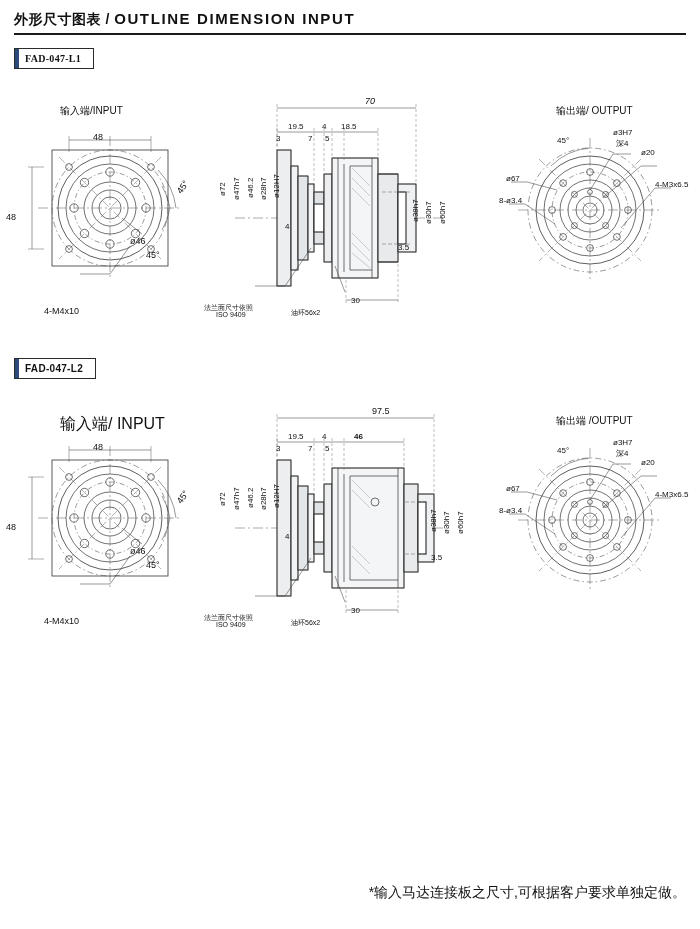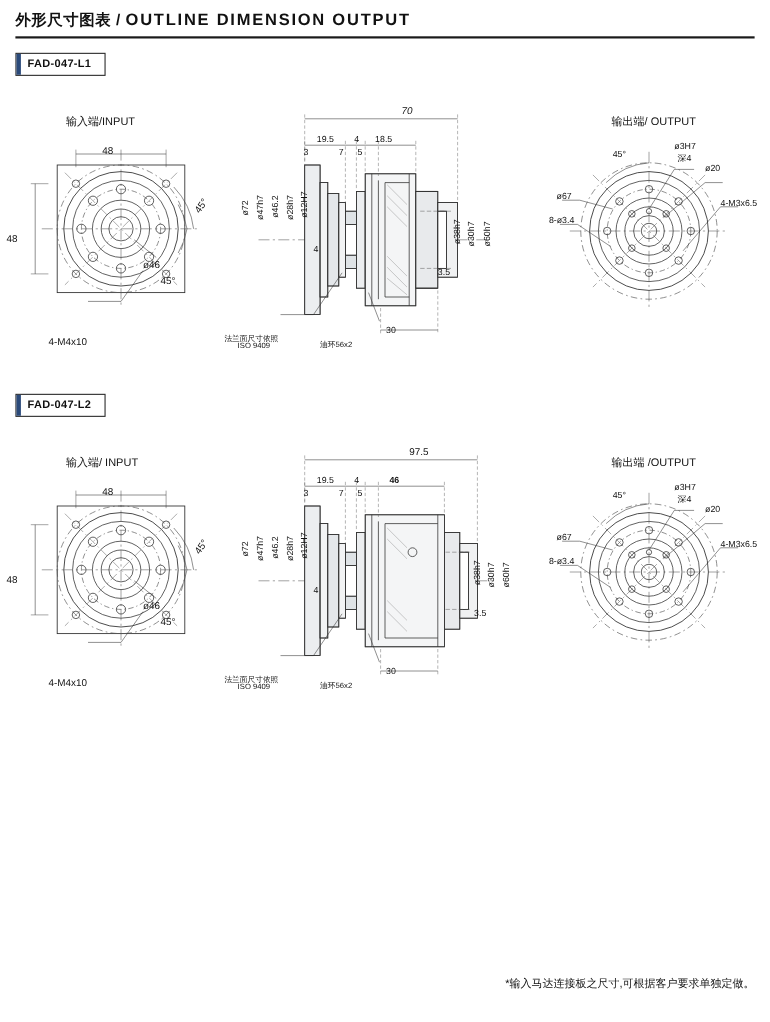--- a/index.html
+++ b/index.html
@@ -57,36 +57,36 @@
     color: #111;
     white-space: nowrap;
   }
   
   .dw { position: absolute; }
   svg { display: block; overflow: visible; }
   .footnotes {
     position: absolute;
     right: 14px; bottom: 26px;
     text-align: right;
-    font-size: 10px;
+    font-size: 14px;
     line-height: 1.6;
     color: #111;
   }
 </style>
 </head>
 <body>
 
 <div class="page">
 
   <div class="page-title">
-    <span class="cn">外形尺寸图表 / </span><span class="en">OUTLINE DIMENSION OUTPUT</span>
+    <span class="cn">外形尺寸图表 / </span><span class="en">OUTLINE DIMENSION INPUT</span>
   </div>
   <div class="title-rule"></div>
 
-  <div class="model-tag" style="left:14px; top:48px;">FAD-047-L1</div>
+  <div class="model-tag" style="left:14px; top:48px;font-family:Liberation Serif, serif;">FAD-047-L1</div>
 
   <div class="lbl" style="left:60px; top:104px; font-size:10px;">输入端/INPUT</div>
 
   <div class="dw" style="left:10px; top:118px;">
     <svg width="200" height="200" viewBox="0 0 200 200">
       <g stroke="#333" fill="none" stroke-width="0.7">
 
         <rect x="42" y="32" width="116" height="116" stroke="#333" stroke-width="0.8"></rect>
 
         <circle cx="100" cy="90" r="58" stroke="#555" stroke-width="0.6" stroke-dasharray="6 3 1.5 3"></circle>
@@ -317,21 +317,21 @@
   <div class="lbl" style="left:557px; top:136px; font-size:8px;">45°</div>
   <div class="lbl" style="left:613px; top:128px; font-size:8px;">ø3H7</div>
   <div class="lbl" style="left:616px; top:138px; font-size:8px;">深4</div>
   <div class="lbl" style="left:641px; top:148px; font-size:8px;">ø20</div>
   <div class="lbl" style="left:655px; top:180px; font-size:8px;">4-M3x6.5</div>
   <div class="lbl" style="left:506px; top:174px; font-size:8px;">ø67</div>
   <div class="lbl" style="left:499px; top:196px; font-size:8px;">8-ø3.4</div>
 
   <div class="model-tag" style="left:14px; top:358px;">FAD-047-L2</div>
 
-  <div class="lbl" style="left:60px; top:414px; font-size:10px;">输入端/ INPUT</div>
+  <div class="lbl" style="left:60px; top:414px; font-size:16px;">输入端/ INPUT</div>
 
   <div class="dw" style="left:10px; top:428px;">
     <svg width="200" height="200" viewBox="0 0 200 200">
       <g stroke="#333" fill="none" stroke-width="0.7">
         <rect x="42" y="32" width="116" height="116" stroke="#333" stroke-width="0.8"></rect>
         <circle cx="100" cy="90" r="58" stroke="#555" stroke-width="0.6" stroke-dasharray="6 3 1.5 3"></circle>
         <circle cx="100" cy="90" r="52" stroke="#333" stroke-width="0.8"></circle>
         <circle cx="100" cy="90" r="44" stroke="#333" stroke-width="0.7"></circle>
         <circle cx="100" cy="90" r="36" stroke="#555" stroke-width="0.6" stroke-dasharray="5 2.5 1.2 2.5"></circle>
         <circle cx="100" cy="90" r="26" stroke="#333" stroke-width="0.7"></circle>

